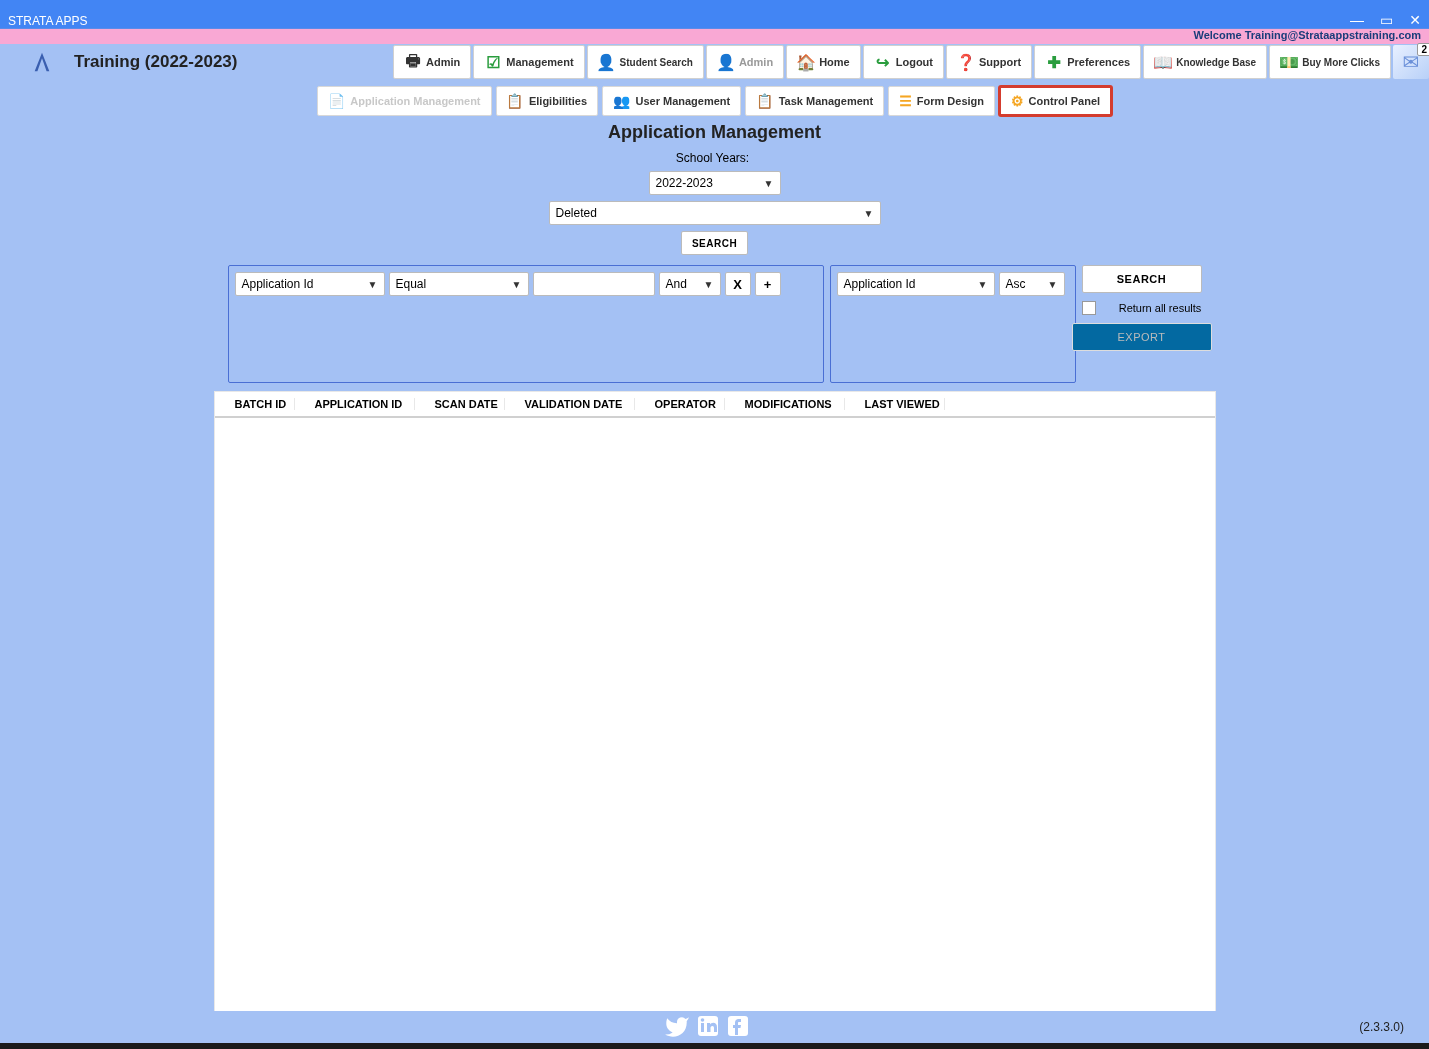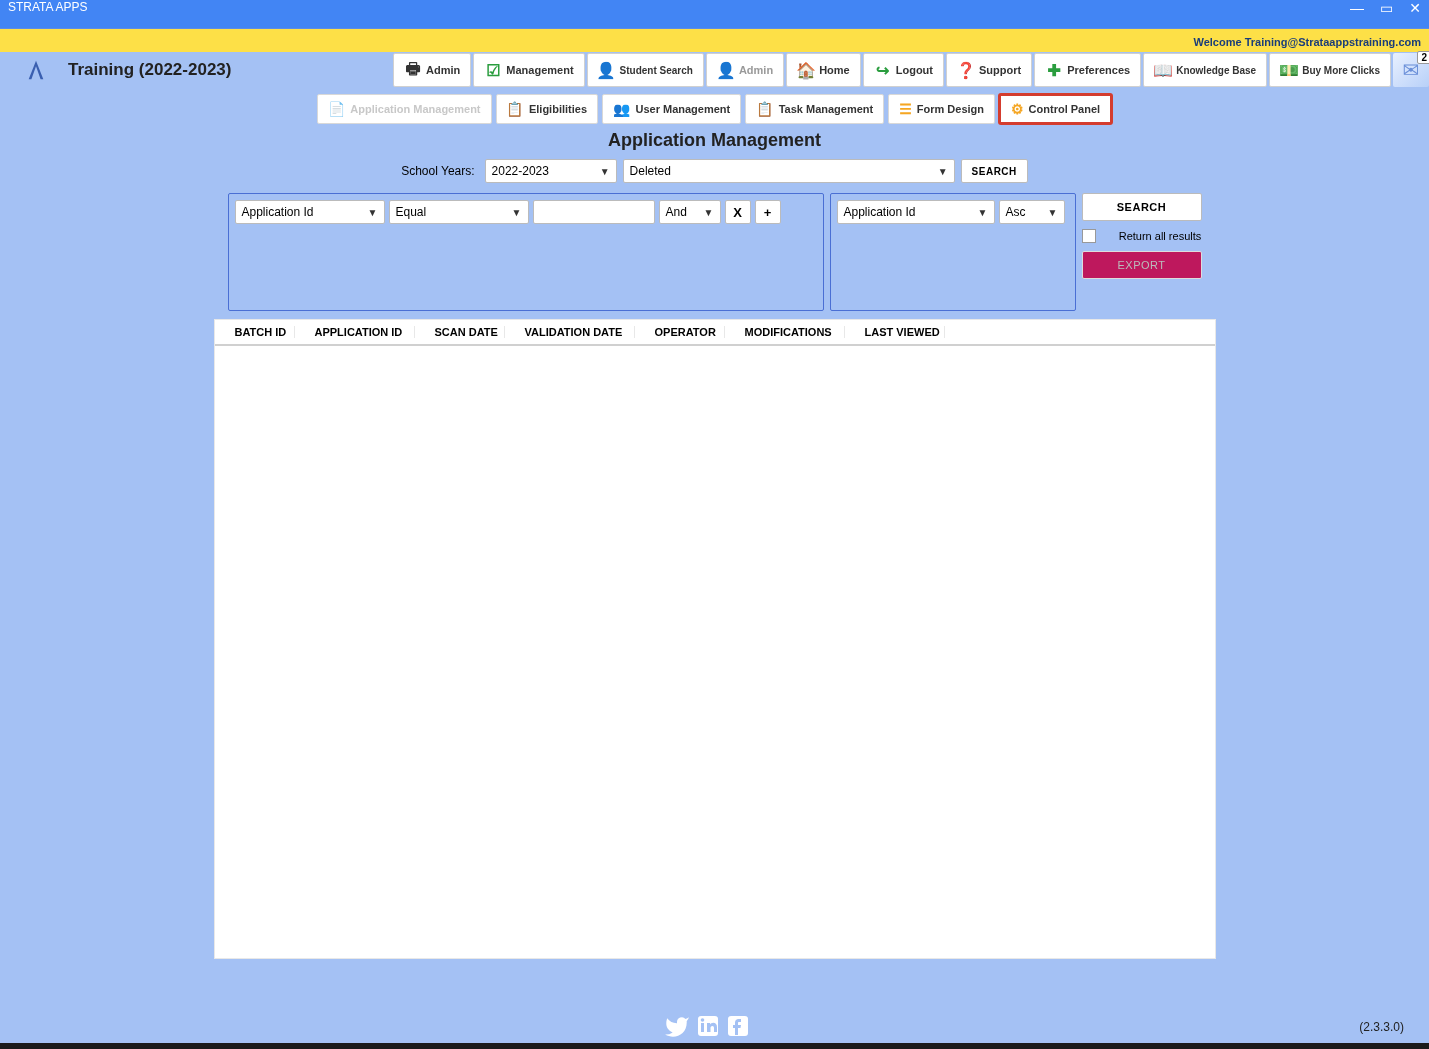--- a/index.html
+++ b/index.html
@@ -1,60 +1,60 @@
 <!DOCTYPE html>
 <html><head>
 <meta charset="utf-8">
 <style>
 * { box-sizing: border-box; margin: 0; padding: 0; }
 body { font-family: 'Segoe UI', Arial, sans-serif; background: #a4c1f4; width: 1429px; height: 1049px; overflow: hidden; font-size: 12px; }
 
-.titlebar { background: #4285f4; height: 28px; display: flex; align-items: flex-start; justify-content: space-between; padding: 0 8px; color: white; }
+.titlebar { background: #4285f4; height: 28px; display: flex; align-items: flex-end; justify-content: space-between; padding: 0 8px; color: white; }
 .titlebar .wincontrols { display: flex; gap: 16px; }
 .titlebar .wincontrols span { cursor: pointer; font-size: 14px; }
 
-.welcomebar { background: #fde047; height: 24px; text-align: right; padding: 7px 8px; font-weight: bold; font-size: 11px; color: #1a3d7a; border-top: 1px solid #5a8ce8; }
-
-.headerrow { background: #a4c1f4; height: 36px; display: flex; align-items: center; padding-left: 22px; }
+.welcomebar { background: #f9a8d4; height: 16px; text-align: right; padding: 0 8px; font-weight: bold; font-size: 11px; color: #1a3d7a; border-top: 1px solid #5a8ce8; }
+
+.headerrow { background: #a4c1f4; height: 36px; display: flex; align-items: center; padding-left: 28px; }
 .logo { width: 28px; height: 28px; margin-right: 18px; display:flex; align-items:center; justify-content:center; }
 .pagetitle { font-weight: bold; font-size: 17px; color: #222; flex-shrink:0; }
 .topnav { display: flex; gap: 2px; margin-left: auto; }
 .topnav .btn { background: white; border: 1px solid #d0d0d0; height: 34px; padding: 0 10px; display: flex; align-items: center; gap: 4px; cursor: pointer; font-size: 11px; font-weight: bold; color: #333; white-space: nowrap; border-radius: 2px; }
 .topnav .btn.disabled { color: #999; }
 .topnav .btn .icn { width: 18px; height: 18px; display:inline-flex; align-items:center; justify-content:center; font-size:16px; }
 .topnav .btn .twoline { text-align:center; line-height: 1.1; font-size:10px; }
 .envelope { background: linear-gradient(to bottom right,#e8f0ff,#b8d0f8); width: 36px; height: 34px; position: relative; display:flex; align-items:center; justify-content:center; border-radius:2px; }
 .envelope .badge { position: absolute; top: -2px; right: -2px; background: white; border:1px solid #999; font-size: 10px; font-weight:bold; padding: 0 3px; border-radius:2px; }
 
 .subnav { background: #a4c1f4; height: 38px; display: flex; align-items: center; justify-content: center; gap: 4px; padding-top:4px; }
 .subnav .sbtn { background: white; border:1px solid #d8d8d8; height: 30px; padding: 0 10px; display: flex; align-items: center; gap: 5px; cursor: pointer; font-size: 11px; font-weight: bold; border-radius:2px; color:#333; }
 .subnav .sbtn.disabled { color: #c8c8c8; }
 .subnav .sbtn.highlighted { border: 2px solid #d43c2e; box-shadow: 0 0 0 1px #d43c2e; }
 .subnav .oicon { color: #f5a623; font-size:14px; }
 
 .pageheading { text-align:center; font-size: 18px; font-weight: bold; margin-top: 4px; color:#222; }
 
-.filterrow { display:flex; align-items:center; justify-content:center; gap: 6px; margin-top: 8px; }
+.filterrow { display:flex; align-items:center; justify-content:center; gap: 6px; margin-top: 8px; flex-direction: column; }
 .filterrow label { font-size:12px; margin-right:4px; }
 .dropdown { background:white; border:1px solid #bbb; height:24px; display:flex; align-items:center; justify-content:space-between; padding: 0 6px; font-size:12px; border-radius:2px; cursor:pointer; }
 .dropdown .arrow { font-size:10px; color:#333; }
 .searchbtn-sm { background:white; border:1px solid #bbb; height:24px; padding:0 10px; font-size:10px; font-weight:bold; cursor:pointer; border-radius:2px; letter-spacing:0.5px; }
 
 .querybuilder { display:flex; justify-content:center; gap:6px; margin-top:10px; }
 .qbox { border:1px solid #4a6fd4; background:#a4c1f4; padding:6px; height:118px; border-radius:2px; }
 .qbox.left { width:596px; }
 .qbox.right { width:246px; }
 .qrow { display:flex; gap:4px; }
 .qrow .dropdown { background:white; }
 .iconbtn { background:white; border:1px solid #bbb; width:26px; height:24px; display:flex; align-items:center; justify-content:center; font-weight:bold; cursor:pointer; border-radius:2px; font-size:13px; }
 .sidecol { width:120px; display:flex; flex-direction:column; gap:8px; align-items:center; }
 .searchbtn-lg { background:white; border:1px solid #bbb; height:28px; width:120px; font-size:11px; font-weight:bold; cursor:pointer; border-radius:2px; letter-spacing:0.5px; }
 .chkrow { display:flex; align-items:center; gap:23px; font-size:11px; }
 .chkbox { width:14px; height:14px; background:white; border:1px solid #999; }
-.exportbtn { background:#be185d; border:1px solid #ddd; height:28px; width:120px; font-size:11px; color:#bbb; border-radius:2px; letter-spacing:0.5px; }
+.exportbtn { background:#0369a1; border:1px solid #ddd; height:28px; width:140px; font-size:11px; color:#bbb; border-radius:2px; letter-spacing:0.5px; }
 
 .tablewrap { margin: 8px auto 0; width:1002px; background:white; height:640px; border:1px solid #e8e8e8; }
 .thead { display:flex; border-bottom:2px solid #d0d0d0; height:26px; align-items:center; }
 .thead .th { font-size:11px; font-weight:bold; padding:0 20px; border-right:1px solid #e8e8e8; white-space:nowrap; }
 
 .footer { position:absolute; bottom:6px; left:0; right:15px; height:32px; background:#a4c1f4; display:flex; align-items:center; }
 .footer .social { margin:0 auto; display:flex; gap:6px; color:white; font-size:24px; }
 .footer .version { position:absolute; right:10px; font-size:12px; color:#222; }
 
 .taskbar { position:absolute; bottom:0; left:0; right:0; height:6px; background:#1a1a1a; }

